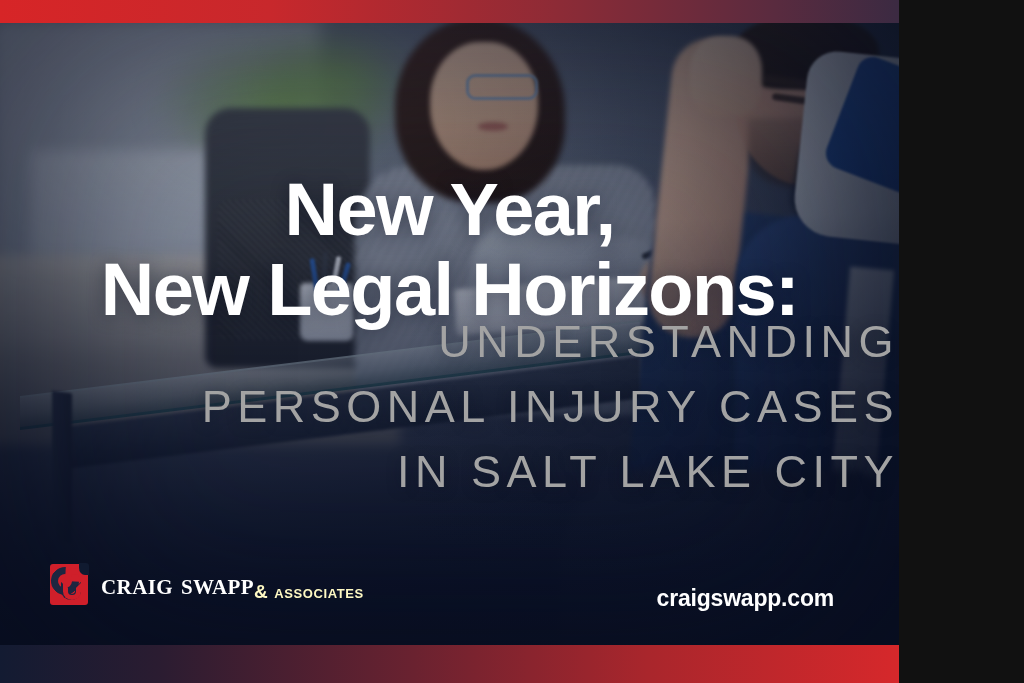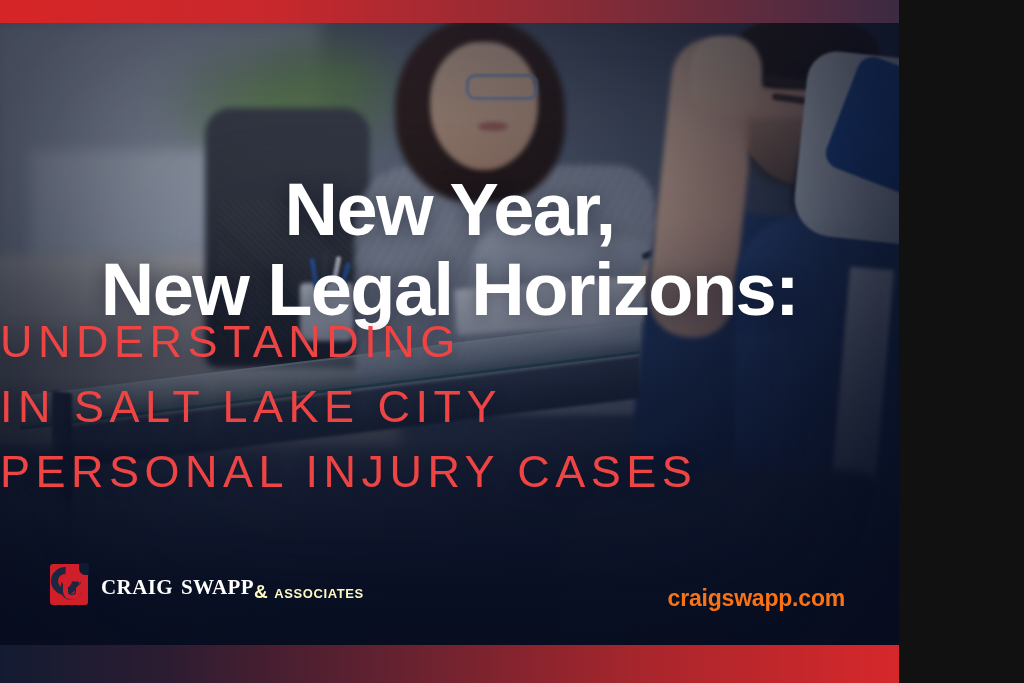--- a/index.html
+++ b/index.html
@@ -229,21 +229,21 @@
     font-weight:700;
     font-size:74px;line-height:.93;
     letter-spacing:-1.6px;
     text-shadow:0 2px 18px rgba(8,14,30,.45);
   }
   .headline .l1{display:block;}
   .headline .l2{display:block;margin-top:12px;}
 
   .subhead{
     position:absolute;left:0;right:0;top:310px;
-    text-align:left;color:#ef4444;
+    text-align:right;color:#a3a3a3;
     font-weight:300;
     font-size:45px;line-height:1.44;
     letter-spacing:5.5px;
     text-shadow:0 2px 14px rgba(8,14,30,.40);
   }
   .subhead span{display:block;white-space:nowrap;}
 
   
   .logo{
     position:absolute;left:48px;top:562px;display:flex;align-items:center;gap:11px;
@@ -281,22 +281,22 @@
     font-variant:small-caps;text-transform:lowercase;
   }
   .logo-sub{
     font-family:Liberation Sans, sans-serif;
     color:#fef9c3;font-size:19px;font-weight:700;letter-spacing:.6px;margin-top:13px;
     font-variant:small-caps;text-transform:lowercase;
   }
 
   
   .url{
-    position:absolute;right:54px;top:585px;
-    color:#f97316;font-size:23px;font-weight:700;letter-spacing:-.2px;
+    position:absolute;right:65px;top:585px;
+    color:#ffffff;font-size:23px;font-weight:700;letter-spacing:-.2px;
   }
 </style>
 </head>
 <body>
 
 <div class="poster">
 
   <div class="photo">
     <div class="bg-base"></div>
     <div class="window"></div>
@@ -360,22 +360,22 @@
 
   <div class="content">
 
     <h1 class="headline">
       <span class="l1">New Year,</span>
       <span class="l2">New Legal Horizons:</span>
     </h1>
 
     <div class="subhead">
       <span>UNDERSTANDING</span>
+      <span>PERSONAL INJURY CASES</span>
       <span>IN SALT LAKE CITY</span>
-      <span>PERSONAL INJURY CASES</span>
     </div>
 
     <div class="logo">
       <div class="logo-mark">
         <span class="sq"></span>
         <span class="c-ring"></span>
         <span class="s-upper"></span>
         <span class="s-lower"></span>
         <span class="s-red-lower"></span>
         <span class="notch"></span>

